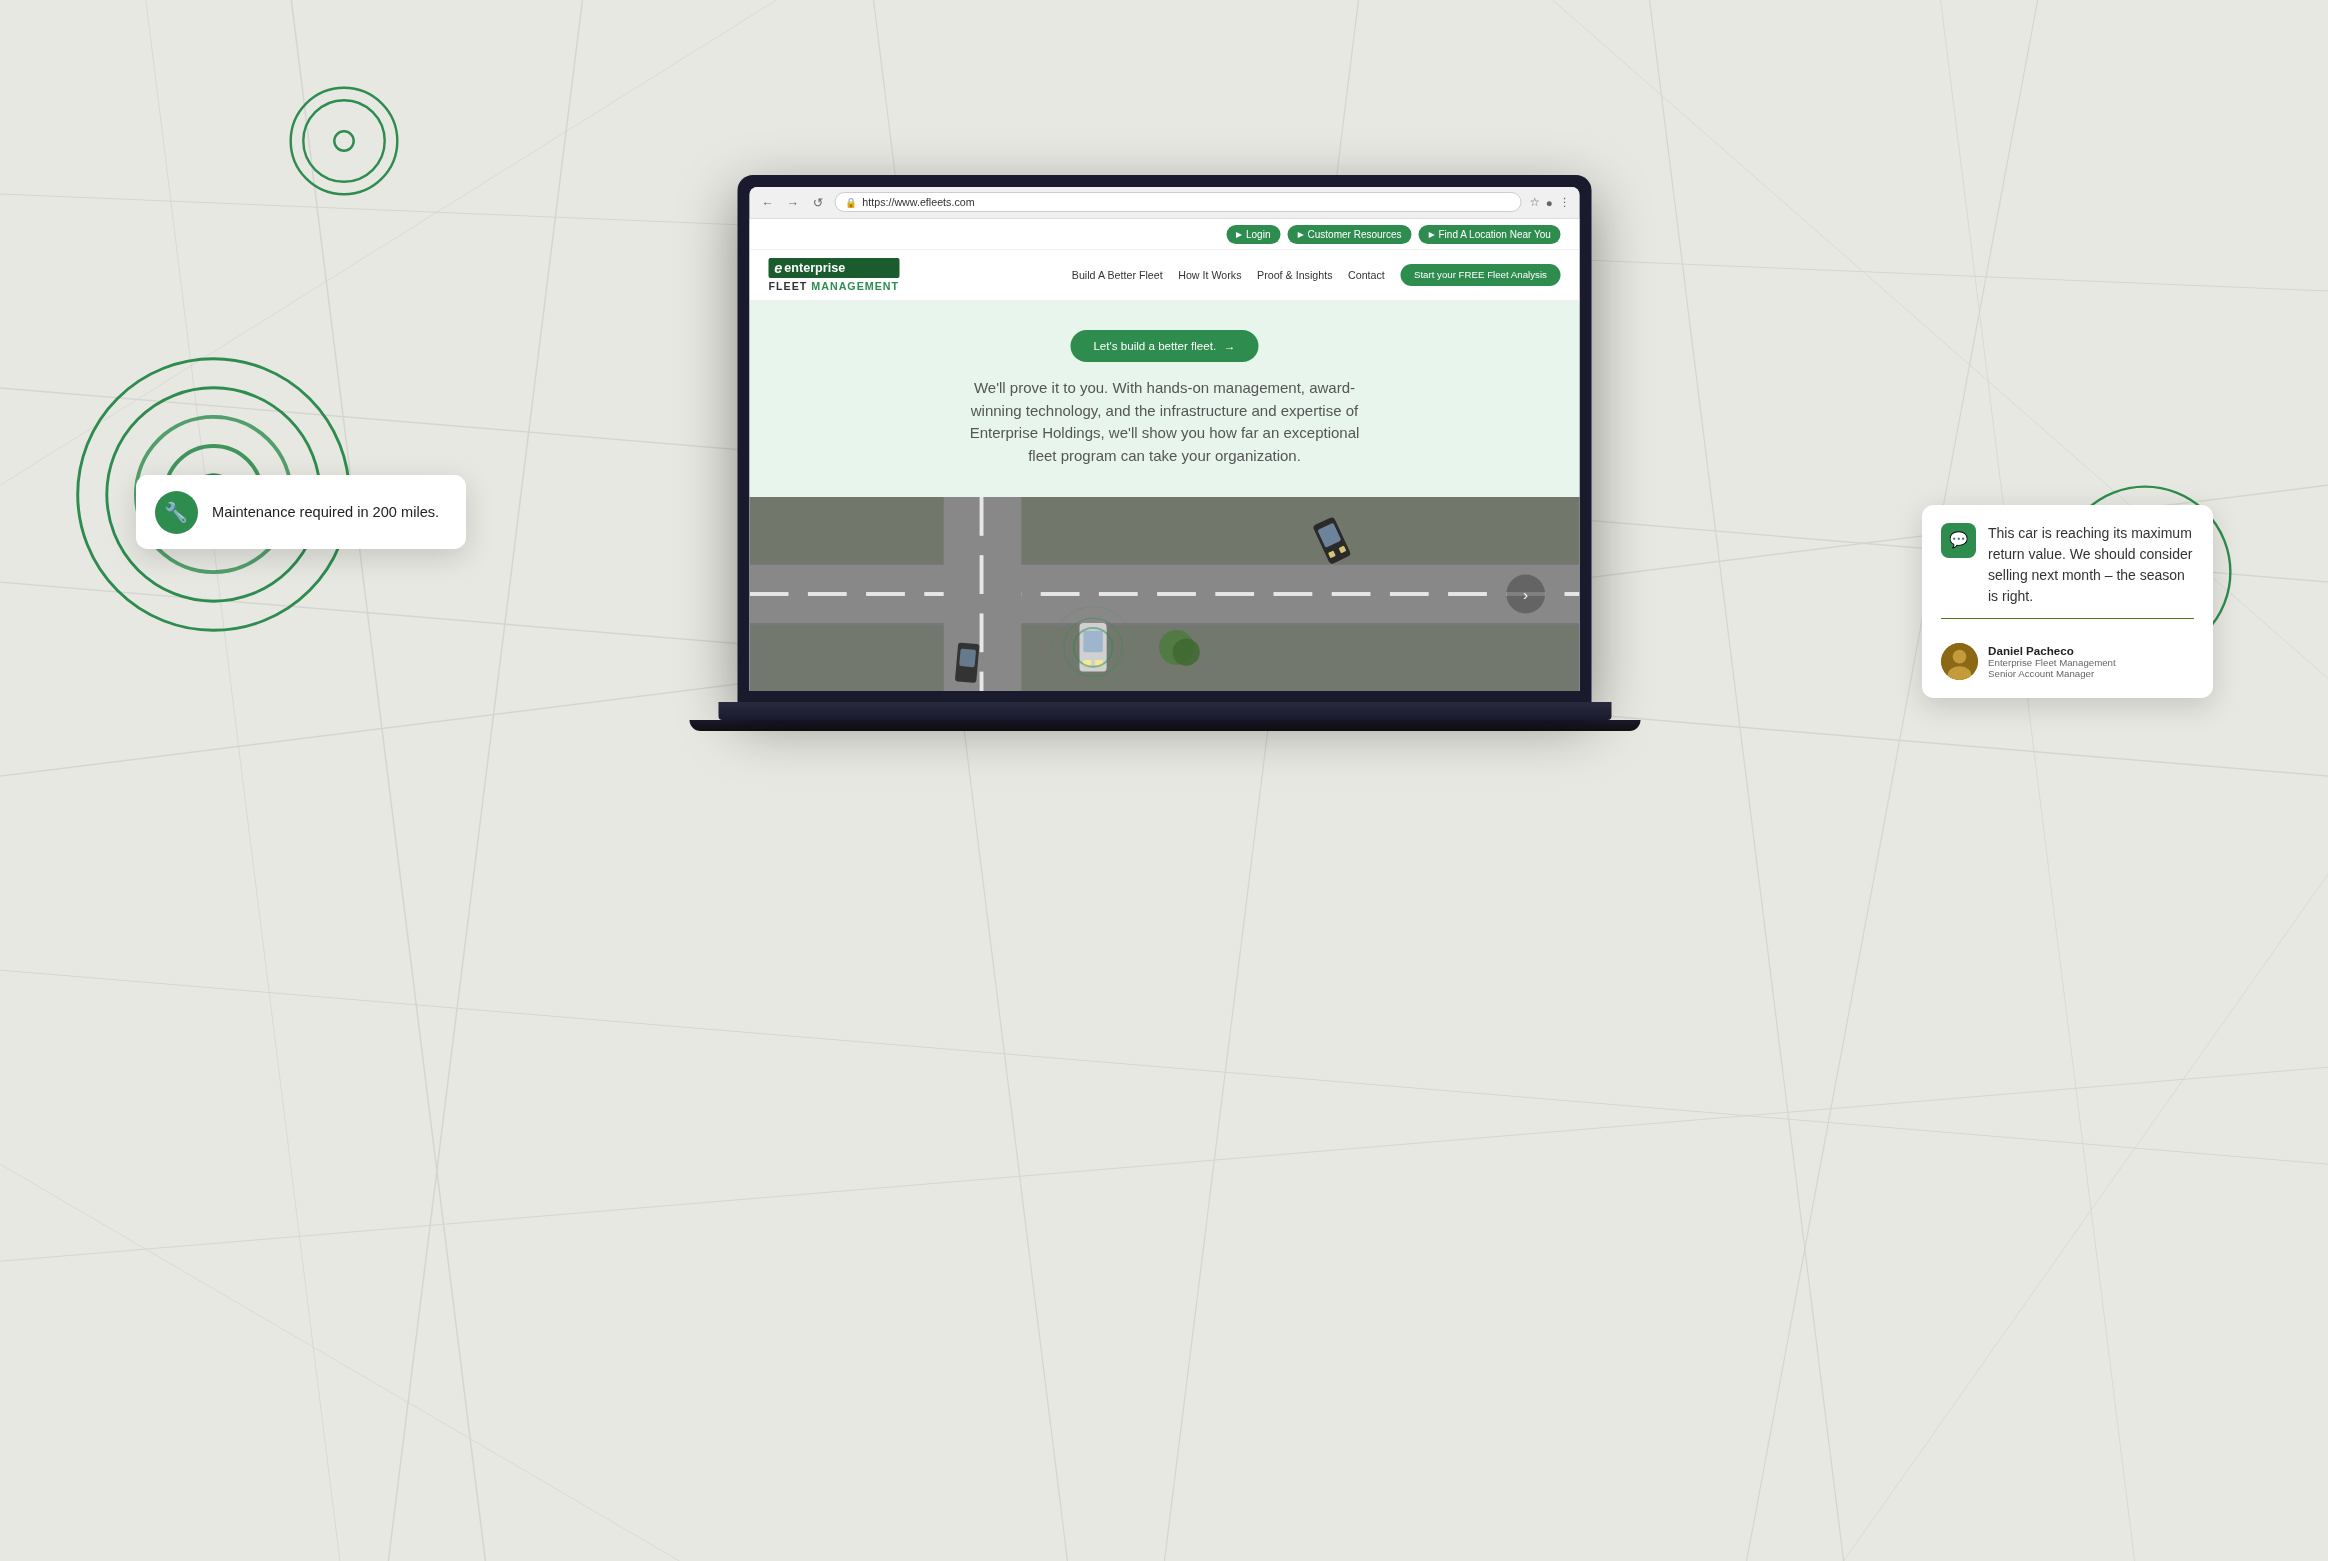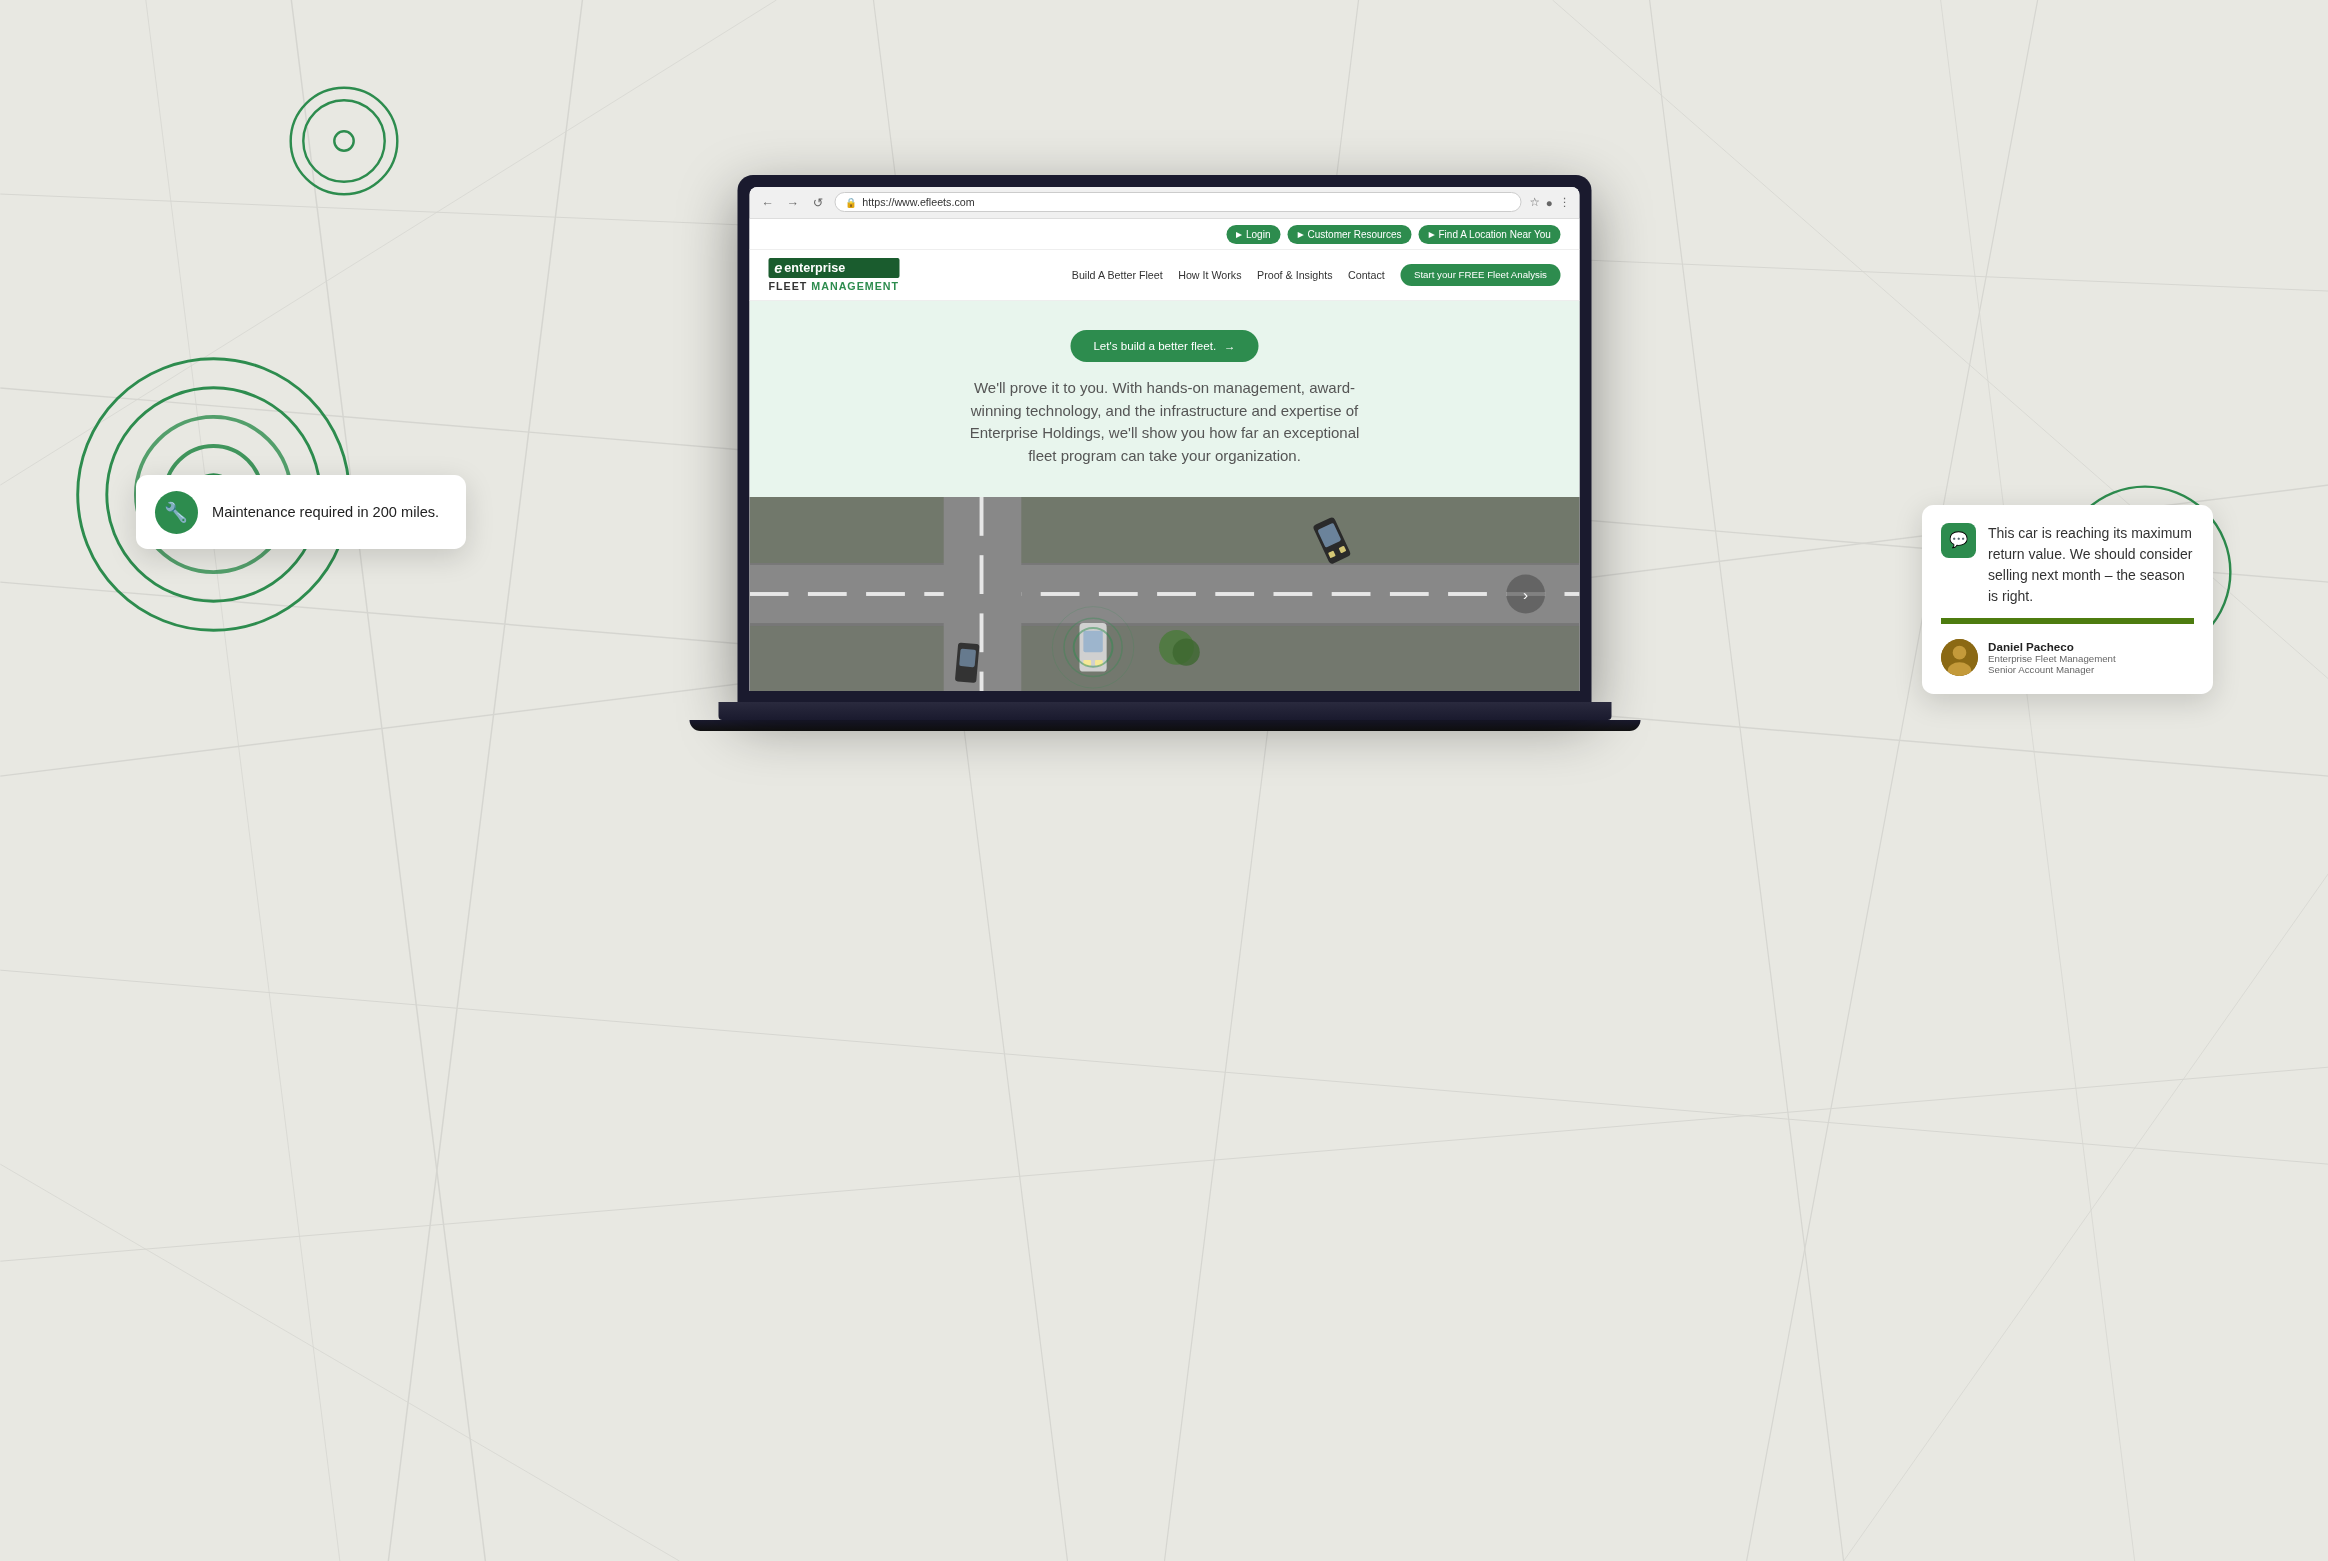--- a/index.html
+++ b/index.html
@@ -376,22 +376,22 @@
     .advisor-message {
       font-size: 14px;
       color: #333;
       line-height: 1.5;
     }
 
     .advisor-person {
       display: flex;
       align-items: center;
       gap: 9.7px;
-      padding-top: 15px;
-      border-top: 6px solid #4d7c0f;
+      padding-top: 24px;
+      border-top: 1px solid #4d7c0f;
     }
 
     .advisor-avatar {
       width: 37px;
       height: 37px;
       border-radius: 50%;
       background: #8B6914;
       overflow: hidden;
       flex-shrink: 0;
       display: flex;

